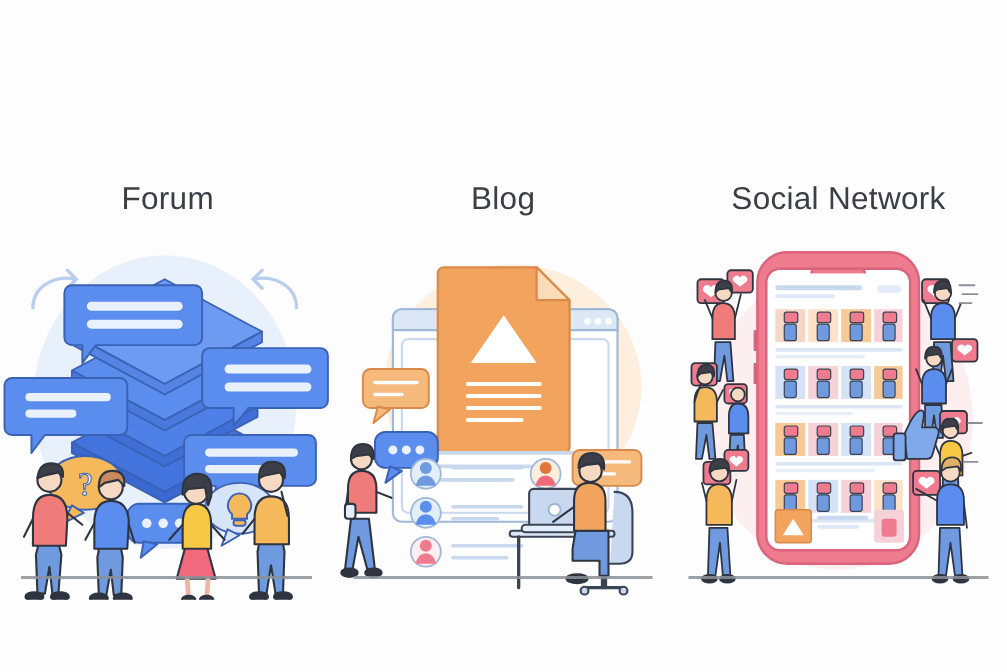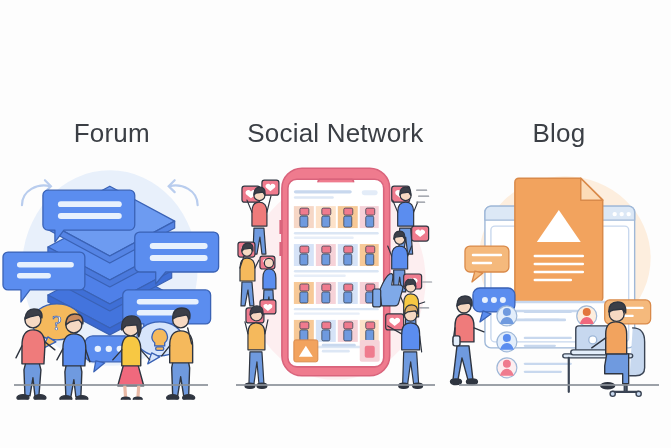--- a/index.html
+++ b/index.html
@@ -18,21 +18,21 @@
   .panel {
     position: relative;
     width: 223.6px; height: 448px;
     overflow: hidden;
   }
   .panel-title {
     position: absolute;
     left: 0; right: 0;
     top: 120px;
     text-align: center;
-    font-size: 26px;
+    font-size: 21px;
     font-weight: 400;
     color: #3b3f45;
     letter-spacing: .2px;
     line-height: 26px;
   }
   .art { position: absolute; left: 0; top: 150px; width: 100%; height: 250px; }
   .ground {
     position: absolute;
     bottom: 62px;
     height: 1.6px;
@@ -181,20 +181,169 @@
           <path d="M173 169 q0 -11 9 -11 q10 0 8 11 l-3 -4 l-10 2 z" fill="#3c3f48"></path>
           <ellipse cx="173" cy="248" rx="6" ry="3" fill="#2f3540"></ellipse>
           <ellipse cx="189" cy="248" rx="6" ry="3" fill="#2f3540"></ellipse>
         </g>
       </g>
     </svg>
 
     <div class="ground"></div>
   </section>
 
+  <section class="panel" id="p-blog">
+    <div class="panel-title">Blog</div>
+
+    <svg class="art" viewBox="0 0 224 250">
+      <defs>
+          <clipPath id="bclip">
+            <rect x="0" y="0" width="224" height="250"></rect>
+          </clipPath>
+        </defs>
+      <g clip-path="url(#bclip)">
+        <ellipse cx="118" cy="108" rx="86" ry="82" fill="#fdeede"></ellipse>
+
+        <g stroke="#9fb8d8" stroke-width="1.4" stroke-linejoin="round">
+          <rect x="38" y="56" width="150" height="142" rx="6" fill="#ffffff"></rect>
+          <path d="M38 62 a6 6 0 0 1 6 -6 h138 a6 6 0 0 1 6 6 v8 h-150 z" fill="#dce8f6"></path>
+          <g fill="#ffffff" stroke="none">
+            <circle cx="168" cy="64" r="2.2"></circle>
+              <circle cx="175" cy="64" r="2.2"></circle>
+              <circle cx="182" cy="64" r="2.2"></circle>
+          </g>
+          <rect x="44" y="76" width="138" height="116" rx="4" fill="#ffffff" stroke="#c8d8ee"></rect>
+        </g>
+
+        <g stroke="#d98a4a" stroke-width="1.5" stroke-linejoin="round">
+          <path d="M72 28 h62 l22 22 v98 a4 4 0 0 1 -4 4 h-80 a4 4 0 0 1 -4 -4 v-116 a4 4 0 0 1 4 -4 z" fill="#f2a35e"></path>
+          <path d="M134 28 l22 22 h-22 z" fill="#fcdcb8"></path>
+          <path d="M90 92 l22 -32 l22 32 z" fill="#ffffff" stroke="none"></path>
+          <g stroke="#ffffff" stroke-width="2.6" stroke-linecap="round">
+            <path d="M88 106 h48"></path>
+              <path d="M88 114 h48"></path>
+              <path d="M88 122 h48"></path>
+              <path d="M88 130 h36"></path>
+          </g>
+        </g>
+
+        <g stroke="#c8d8ee" stroke-width="2.6" stroke-linecap="round">
+          <path d="M54 152 h116"></path>
+            <path d="M54 161 h84"></path>
+            <path d="M54 170 h64"></path>
+        </g>
+
+        <g stroke="#d98a4a" stroke-width="1.3" stroke-linejoin="round">
+          <rect x="18" y="96" width="44" height="26" rx="5" fill="#f5b97c"></rect>
+          <path d="M28 121 l-3 11 l11 -9 z" fill="#f5b97c"></path>
+          <g stroke="#ffffff" stroke-width="2.4" stroke-linecap="round">
+              <path d="M26 105 h28"></path>
+              <path d="M26 113 h18"></path>
+            </g>
+        </g>
+        <g stroke="#3a62b5" stroke-width="1.3" stroke-linejoin="round">
+          <rect x="26" y="138" width="42" height="24" rx="7" fill="#5b8def"></rect>
+          <path d="M36 161 l-3 11 l11 -8 z" fill="#5b8def"></path>
+          <g fill="#e8f1fd" stroke="none">
+            <circle cx="38" cy="150" r="3"></circle>
+              <circle cx="47" cy="150" r="3"></circle>
+              <circle cx="56" cy="150" r="3"></circle>
+          </g>
+        </g>
+        <g stroke="#d98a4a" stroke-width="1.3" stroke-linejoin="round">
+          <rect x="158" y="150" width="46" height="24" rx="5" fill="#f5b97c"></rect>
+          <path d="M168 173 l-4 11 l12 -8 z" fill="#f5b97c"></path>
+          <g stroke="#ffffff" stroke-width="2.2" stroke-linecap="round">
+              <path d="M166 158 h30"></path>
+              <path d="M166 166 h20"></path>
+            </g>
+        </g>
+
+        <g>
+          <g>
+            <circle cx="60" cy="166" r="10" fill="#e3eefb" stroke="#9fb8d8" stroke-width="1.2"></circle>
+            <circle cx="60" cy="162" r="4" fill="#6f9adf"></circle>
+            <path d="M53 174 q2 -7 7 -7 q5 0 7 7 z" fill="#6f9adf"></path>
+          </g>
+          <g stroke="#c8d8ee" stroke-width="2.3" stroke-linecap="round">
+              <path d="M78 162 h46"></path>
+              <path d="M78 170 h34"></path>
+            </g>
+          <g>
+            <circle cx="60" cy="192" r="10" fill="#e3eefb" stroke="#9fb8d8" stroke-width="1.2"></circle>
+            <circle cx="60" cy="188" r="4" fill="#5b8def"></circle>
+            <path d="M53 200 q2 -7 7 -7 q5 0 7 7 z" fill="#5b8def"></path>
+          </g>
+          <g stroke="#c8d8ee" stroke-width="2.3" stroke-linecap="round">
+              <path d="M78 188 h46"></path>
+              <path d="M78 196 h30"></path>
+            </g>
+          <g>
+            <circle cx="60" cy="218" r="10" fill="#fdeef0" stroke="#9fb8d8" stroke-width="1.2"></circle>
+            <circle cx="60" cy="214" r="4" fill="#ef7b8e"></circle>
+            <path d="M53 226 q2 -7 7 -7 q5 0 7 7 z" fill="#ef7b8e"></path>
+          </g>
+          <g stroke="#c8d8ee" stroke-width="2.3" stroke-linecap="round">
+              <path d="M78 214 h46"></path>
+              <path d="M78 222 h36"></path>
+            </g>
+          <g>
+            <circle cx="140" cy="166" r="10" fill="#fdeede" stroke="#9fb8d8" stroke-width="1.2"></circle>
+            <circle cx="140" cy="162" r="4" fill="#e2753c"></circle>
+            <path d="M133 174 q2 -7 7 -7 q5 0 7 7 z" fill="#f0697d"></path>
+          </g>
+        </g>
+
+        <g stroke="#2f3540" stroke-width="1.4" stroke-linejoin="round" stroke-linecap="round">
+          <path d="M10 196 l12 0 l4 34 l-5 0 l-6 -22 l-4 22 l-5 0 z" fill="#6f9adf"></path>
+          <path d="M8 176 q0 -12 9 -12 q10 0 10 12 l0 16 l-19 0 z" fill="#ef7b7b"></path>
+          <path d="M27 178 l10 4" fill="none"></path>
+          <path d="M8 178 l-2 14" fill="none"></path>
+          <circle cx="17" cy="156" r="7" fill="#f6d9c3"></circle>
+          <path d="M10 156 q0 -10 8 -10 q8 0 7 10 l-3 -3 l-8 1 z" fill="#3c3f48"></path>
+          <rect x="6" y="186" width="7" height="10" rx="2" fill="#e3eefb"></rect>
+          <ellipse cx="9" cy="232" rx="5.5" ry="2.8" fill="#2f3540"></ellipse>
+          <ellipse cx="25" cy="232" rx="5.5" ry="2.8" fill="#2f3540"></ellipse>
+        </g>
+
+        <g stroke="#2f3540" stroke-width="1.4" stroke-linejoin="round" stroke-linecap="round">
+
+          <g stroke="#3a4454">
+            <path d="M186 178 q12 0 12 14 l0 26 q0 8 -9 8 l-6 0" fill="#c7d8ef"></path>
+            <path d="M178 226 l0 16" fill="none" stroke-width="2.2"></path>
+            <path d="M166 242 h26" fill="none" stroke-width="2.2"></path>
+            <circle cx="166" cy="244" r="2.6" fill="#c7d8ef"></circle>
+            <circle cx="192" cy="244" r="2.6" fill="#c7d8ef"></circle>
+          </g>
+
+          <g stroke="#3a4454">
+            <rect x="116" y="204" width="70" height="4" rx="2" fill="#dce8f6"></rect>
+            <path d="M122 208 l0 34" fill="none" stroke-width="2.2"></path>
+            <path d="M180 208 l0 34" fill="none" stroke-width="2.2"></path>
+          </g>
+
+          <g stroke="#3a4454">
+            <path d="M132 176 h28 a3 3 0 0 1 3 3 v24 h-34 v-24 a3 3 0 0 1 3 -3 z" fill="#c7d8ef"></path>
+            <rect x="124" y="200" width="46" height="5" rx="2.5" fill="#e3eefb"></rect>
+            <circle cx="146" cy="190" r="4" fill="#ffffff" stroke="#9fb8d8"></circle>
+          </g>
+
+          <path d="M160 204 l22 0 l0 30 l-6 0 l0 -10 l-18 0 l0 -8 z" fill="#6f9adf"></path>
+          <path d="M159 184 q0 -12 10 -12 q11 0 11 12 l0 20 l-21 0 z" fill="#f2a35e"></path>
+          <path d="M159 188 l-14 10" fill="none"></path>
+          <circle cx="170" cy="164" r="7.5" fill="#f6d9c3"></circle>
+          <path d="M162 162 q0 -10 9 -10 q9 0 8 11 l-3 -4 l-9 1 z" fill="#3c3f48"></path>
+          <ellipse cx="161" cy="236" rx="7" ry="3" fill="#2f3540"></ellipse>
+        </g>
+      </g>
+    </svg>
+
+    <div class="ground"></div>
+  </section>
+
   <section class="panel" id="p-social">
     <div class="panel-title">Social Network</div>
 
     <svg class="art" viewBox="0 0 224 250">
       <defs>
         <clipPath id="sclip">
             <rect x="0" y="0" width="224" height="250"></rect>
           </clipPath>
         <clipPath id="screenclip">
             <rect x="66" y="32" width="92" height="182" rx="6"></rect>
@@ -406,162 +555,13 @@
             <ellipse cx="180" cy="236" rx="5" ry="2.6" fill="#2f3540"></ellipse>
             <ellipse cx="194" cy="236" rx="5" ry="2.6" fill="#2f3540"></ellipse>
           </g>
         </g>
       </g>
     </svg>
 
     <div class="ground"></div>
   </section>
 
-  <section class="panel" id="p-blog">
-    <div class="panel-title">Blog</div>
-
-    <svg class="art" viewBox="0 0 224 250">
-      <defs>
-          <clipPath id="bclip">
-            <rect x="0" y="0" width="224" height="250"></rect>
-          </clipPath>
-        </defs>
-      <g clip-path="url(#bclip)">
-        <ellipse cx="118" cy="108" rx="86" ry="82" fill="#fdeede"></ellipse>
-
-        <g stroke="#9fb8d8" stroke-width="1.4" stroke-linejoin="round">
-          <rect x="38" y="56" width="150" height="142" rx="6" fill="#ffffff"></rect>
-          <path d="M38 62 a6 6 0 0 1 6 -6 h138 a6 6 0 0 1 6 6 v8 h-150 z" fill="#dce8f6"></path>
-          <g fill="#ffffff" stroke="none">
-            <circle cx="168" cy="64" r="2.2"></circle>
-              <circle cx="175" cy="64" r="2.2"></circle>
-              <circle cx="182" cy="64" r="2.2"></circle>
-          </g>
-          <rect x="44" y="76" width="138" height="116" rx="4" fill="#ffffff" stroke="#c8d8ee"></rect>
-        </g>
-
-        <g stroke="#d98a4a" stroke-width="1.5" stroke-linejoin="round">
-          <path d="M72 28 h62 l22 22 v98 a4 4 0 0 1 -4 4 h-80 a4 4 0 0 1 -4 -4 v-116 a4 4 0 0 1 4 -4 z" fill="#f2a35e"></path>
-          <path d="M134 28 l22 22 h-22 z" fill="#fcdcb8"></path>
-          <path d="M90 92 l22 -32 l22 32 z" fill="#ffffff" stroke="none"></path>
-          <g stroke="#ffffff" stroke-width="2.6" stroke-linecap="round">
-            <path d="M88 106 h48"></path>
-              <path d="M88 114 h48"></path>
-              <path d="M88 122 h48"></path>
-              <path d="M88 130 h36"></path>
-          </g>
-        </g>
-
-        <g stroke="#c8d8ee" stroke-width="2.6" stroke-linecap="round">
-          <path d="M54 152 h116"></path>
-            <path d="M54 161 h84"></path>
-            <path d="M54 170 h64"></path>
-        </g>
-
-        <g stroke="#d98a4a" stroke-width="1.3" stroke-linejoin="round">
-          <rect x="18" y="96" width="44" height="26" rx="5" fill="#f5b97c"></rect>
-          <path d="M28 121 l-3 11 l11 -9 z" fill="#f5b97c"></path>
-          <g stroke="#ffffff" stroke-width="2.4" stroke-linecap="round">
-              <path d="M26 105 h28"></path>
-              <path d="M26 113 h18"></path>
-            </g>
-        </g>
-        <g stroke="#3a62b5" stroke-width="1.3" stroke-linejoin="round">
-          <rect x="26" y="138" width="42" height="24" rx="7" fill="#5b8def"></rect>
-          <path d="M36 161 l-3 11 l11 -8 z" fill="#5b8def"></path>
-          <g fill="#e8f1fd" stroke="none">
-            <circle cx="38" cy="150" r="3"></circle>
-              <circle cx="47" cy="150" r="3"></circle>
-              <circle cx="56" cy="150" r="3"></circle>
-          </g>
-        </g>
-        <g stroke="#d98a4a" stroke-width="1.3" stroke-linejoin="round">
-          <rect x="158" y="150" width="46" height="24" rx="5" fill="#f5b97c"></rect>
-          <path d="M168 173 l-4 11 l12 -8 z" fill="#f5b97c"></path>
-          <g stroke="#ffffff" stroke-width="2.2" stroke-linecap="round">
-              <path d="M166 158 h30"></path>
-              <path d="M166 166 h20"></path>
-            </g>
-        </g>
-
-        <g>
-          <g>
-            <circle cx="60" cy="166" r="10" fill="#e3eefb" stroke="#9fb8d8" stroke-width="1.2"></circle>
-            <circle cx="60" cy="162" r="4" fill="#6f9adf"></circle>
-            <path d="M53 174 q2 -7 7 -7 q5 0 7 7 z" fill="#6f9adf"></path>
-          </g>
-          <g stroke="#c8d8ee" stroke-width="2.3" stroke-linecap="round">
-              <path d="M78 162 h46"></path>
-              <path d="M78 170 h34"></path>
-            </g>
-          <g>
-            <circle cx="60" cy="192" r="10" fill="#e3eefb" stroke="#9fb8d8" stroke-width="1.2"></circle>
-            <circle cx="60" cy="188" r="4" fill="#5b8def"></circle>
-            <path d="M53 200 q2 -7 7 -7 q5 0 7 7 z" fill="#5b8def"></path>
-          </g>
-          <g stroke="#c8d8ee" stroke-width="2.3" stroke-linecap="round">
-              <path d="M78 188 h46"></path>
-              <path d="M78 196 h30"></path>
-            </g>
-          <g>
-            <circle cx="60" cy="218" r="10" fill="#fdeef0" stroke="#9fb8d8" stroke-width="1.2"></circle>
-            <circle cx="60" cy="214" r="4" fill="#ef7b8e"></circle>
-            <path d="M53 226 q2 -7 7 -7 q5 0 7 7 z" fill="#ef7b8e"></path>
-          </g>
-          <g stroke="#c8d8ee" stroke-width="2.3" stroke-linecap="round">
-              <path d="M78 214 h46"></path>
-              <path d="M78 222 h36"></path>
-            </g>
-          <g>
-            <circle cx="140" cy="166" r="10" fill="#fdeede" stroke="#9fb8d8" stroke-width="1.2"></circle>
-            <circle cx="140" cy="162" r="4" fill="#e2753c"></circle>
-            <path d="M133 174 q2 -7 7 -7 q5 0 7 7 z" fill="#f0697d"></path>
-          </g>
-        </g>
-
-        <g stroke="#2f3540" stroke-width="1.4" stroke-linejoin="round" stroke-linecap="round">
-          <path d="M10 196 l12 0 l4 34 l-5 0 l-6 -22 l-4 22 l-5 0 z" fill="#6f9adf"></path>
-          <path d="M8 176 q0 -12 9 -12 q10 0 10 12 l0 16 l-19 0 z" fill="#ef7b7b"></path>
-          <path d="M27 178 l10 4" fill="none"></path>
-          <path d="M8 178 l-2 14" fill="none"></path>
-          <circle cx="17" cy="156" r="7" fill="#f6d9c3"></circle>
-          <path d="M10 156 q0 -10 8 -10 q8 0 7 10 l-3 -3 l-8 1 z" fill="#3c3f48"></path>
-          <rect x="6" y="186" width="7" height="10" rx="2" fill="#e3eefb"></rect>
-          <ellipse cx="9" cy="232" rx="5.5" ry="2.8" fill="#2f3540"></ellipse>
-          <ellipse cx="25" cy="232" rx="5.5" ry="2.8" fill="#2f3540"></ellipse>
-        </g>
-
-        <g stroke="#2f3540" stroke-width="1.4" stroke-linejoin="round" stroke-linecap="round">
-
-          <g stroke="#3a4454">
-            <path d="M186 178 q12 0 12 14 l0 26 q0 8 -9 8 l-6 0" fill="#c7d8ef"></path>
-            <path d="M178 226 l0 16" fill="none" stroke-width="2.2"></path>
-            <path d="M166 242 h26" fill="none" stroke-width="2.2"></path>
-            <circle cx="166" cy="244" r="2.6" fill="#c7d8ef"></circle>
-            <circle cx="192" cy="244" r="2.6" fill="#c7d8ef"></circle>
-          </g>
-
-          <g stroke="#3a4454">
-            <rect x="116" y="204" width="70" height="4" rx="2" fill="#dce8f6"></rect>
-            <path d="M122 208 l0 34" fill="none" stroke-width="2.2"></path>
-            <path d="M180 208 l0 34" fill="none" stroke-width="2.2"></path>
-          </g>
-
-          <g stroke="#3a4454">
-            <path d="M132 176 h28 a3 3 0 0 1 3 3 v24 h-34 v-24 a3 3 0 0 1 3 -3 z" fill="#c7d8ef"></path>
-            <rect x="124" y="200" width="46" height="5" rx="2.5" fill="#e3eefb"></rect>
-            <circle cx="146" cy="190" r="4" fill="#ffffff" stroke="#9fb8d8"></circle>
-          </g>
-
-          <path d="M160 204 l22 0 l0 30 l-6 0 l0 -10 l-18 0 l0 -8 z" fill="#6f9adf"></path>
-          <path d="M159 184 q0 -12 10 -12 q11 0 11 12 l0 20 l-21 0 z" fill="#f2a35e"></path>
-          <path d="M159 188 l-14 10" fill="none"></path>
-          <circle cx="170" cy="164" r="7.5" fill="#f6d9c3"></circle>
-          <path d="M162 162 q0 -10 9 -10 q9 0 8 11 l-3 -4 l-9 1 z" fill="#3c3f48"></path>
-          <ellipse cx="161" cy="236" rx="7" ry="3" fill="#2f3540"></ellipse>
-        </g>
-      </g>
-    </svg>
-
-    <div class="ground"></div>
-  </section>
-
 </div>
 
 </body></html>

